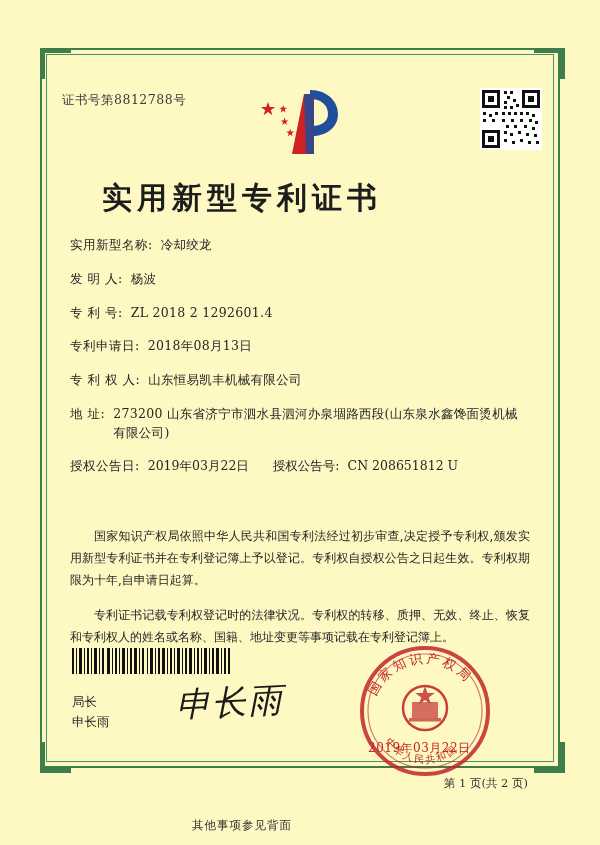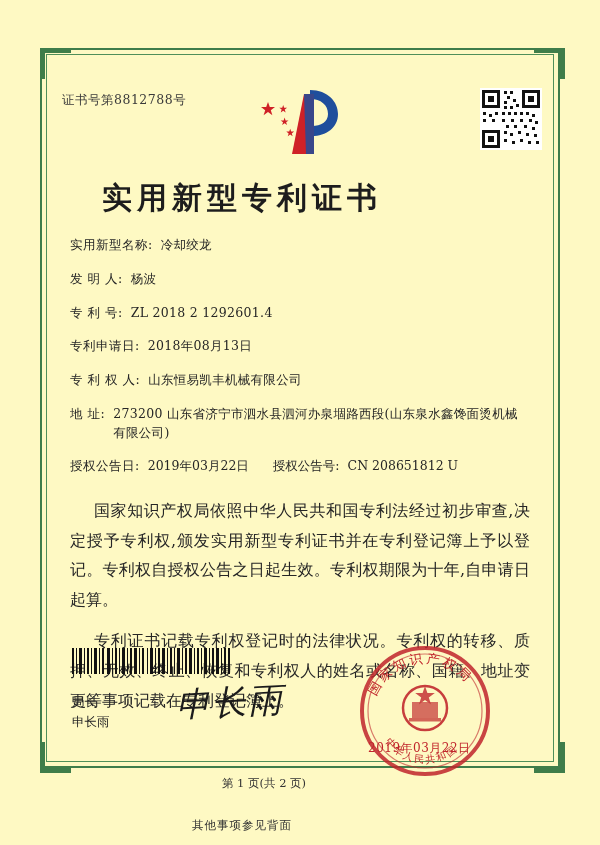--- a/index.html
+++ b/index.html
@@ -125,23 +125,23 @@
   }
   .row.two .value2 {
     flex: 0 0 auto;
     padding-left: 8px;
   }
 
   
   .paras {
     position: absolute;
     left: 70px;
-    top: 496px;
+    top: 525px;
     width: 460px;
-    font-size: 16px;
+    font-size: 12px;
     line-height: 1.85;
     color: #262626;
     text-align: justify;
     font-family: "DejaVu Serif", serif;
   }
   .paras p {
     margin: 0 0 12px 0;
     text-indent: 24px;
   }
 
@@ -193,21 +193,21 @@
     letter-spacing: 0.5px;
     font-family: "DejaVu Serif", serif;
   }
 
   
   .page-no {
     position: absolute;
     left: 0;
     top: 776px;
     width: 528px;
-    text-align: center;
+    text-align: right;
     font-size: 11.5px;
     color: #333;
     font-family: "DejaVu Serif", serif;
   }
   .footnote {
     position: absolute;
     left: 0;
     top: 818px;
     width: 484px;
     text-align: center;

